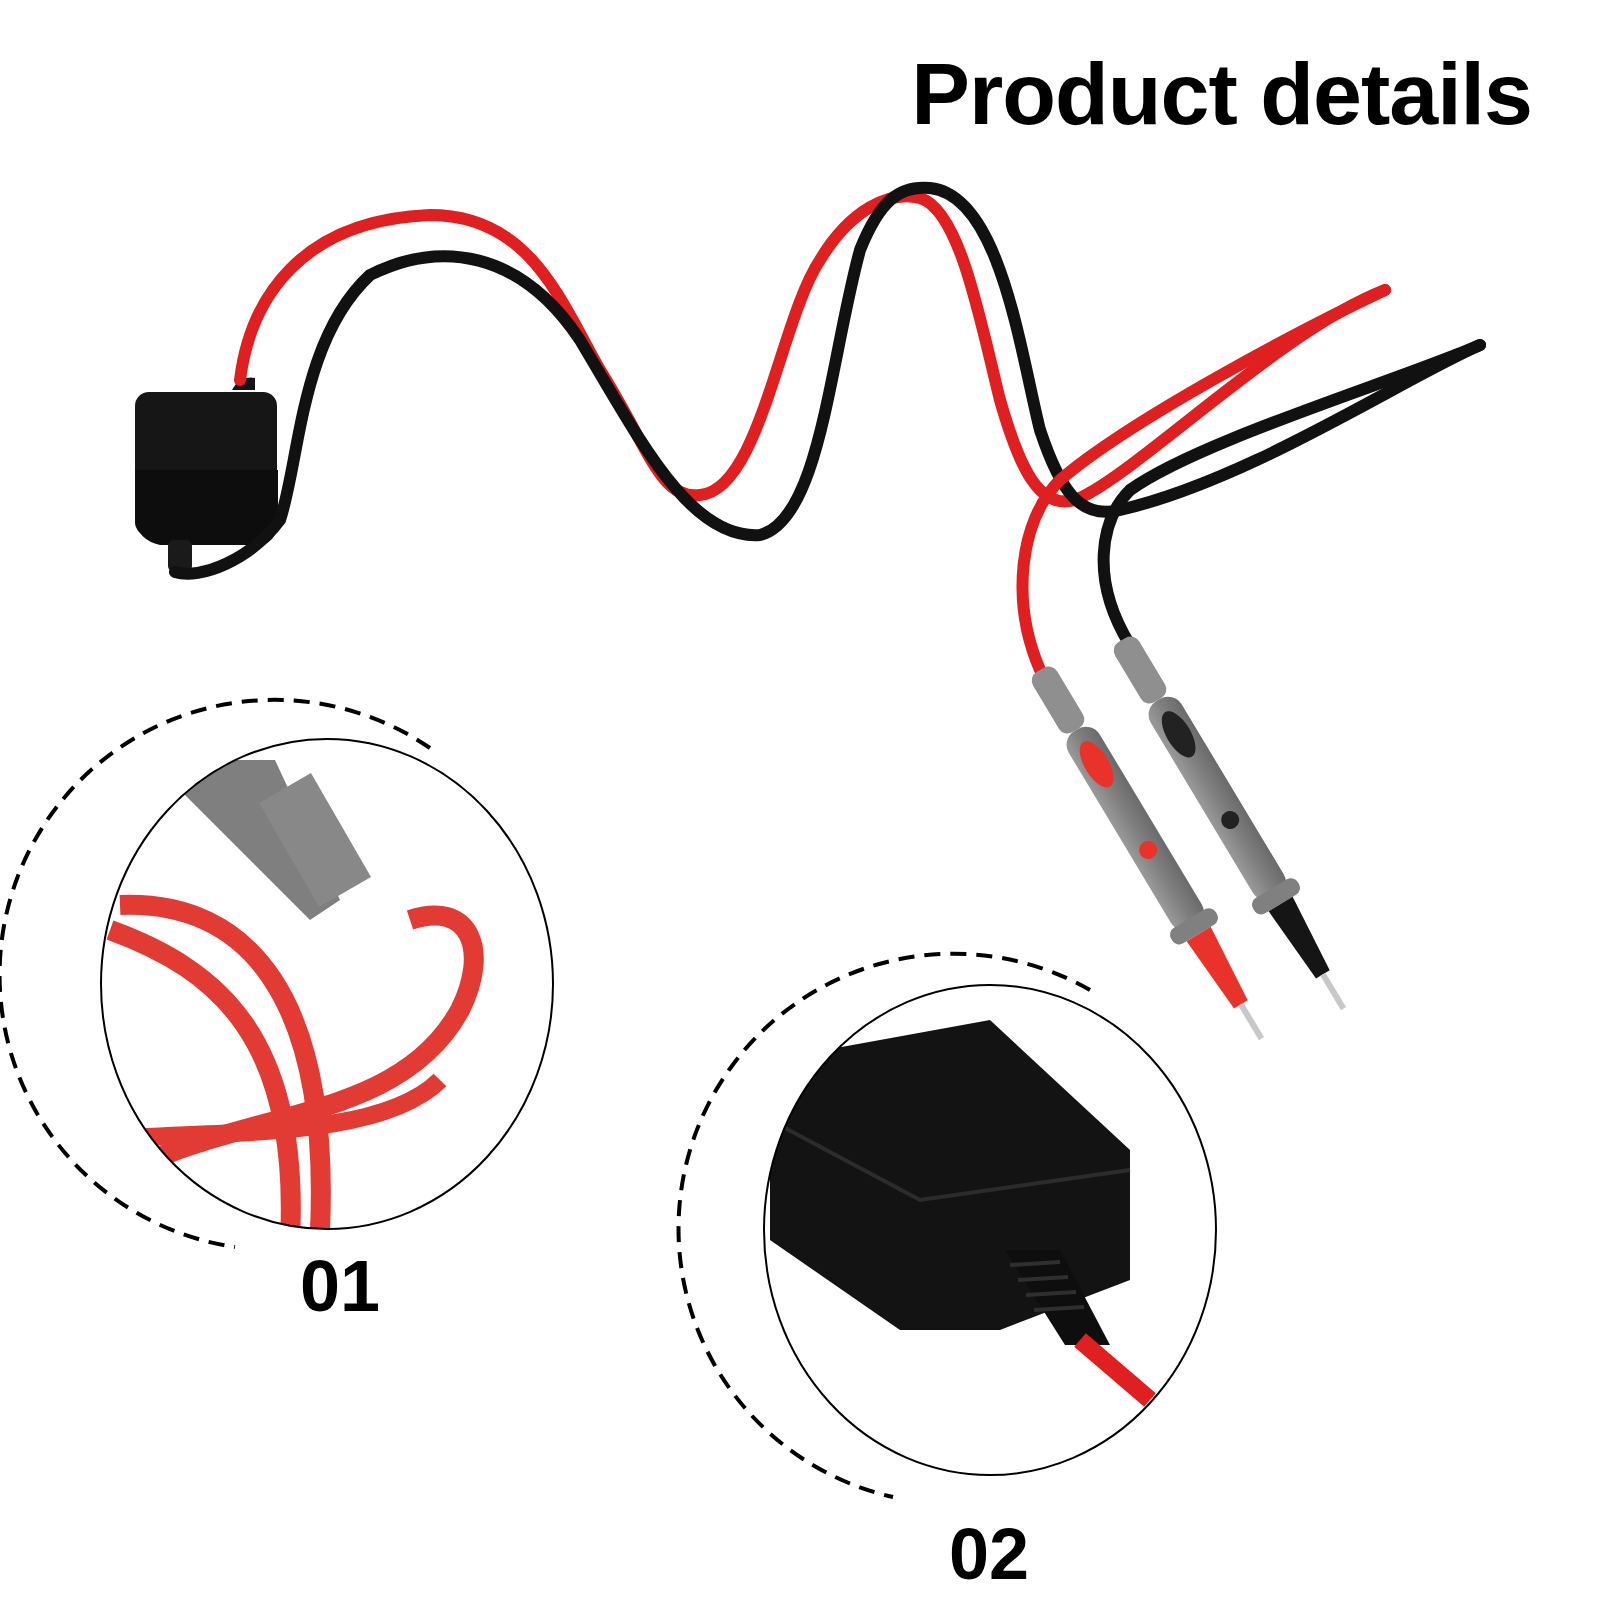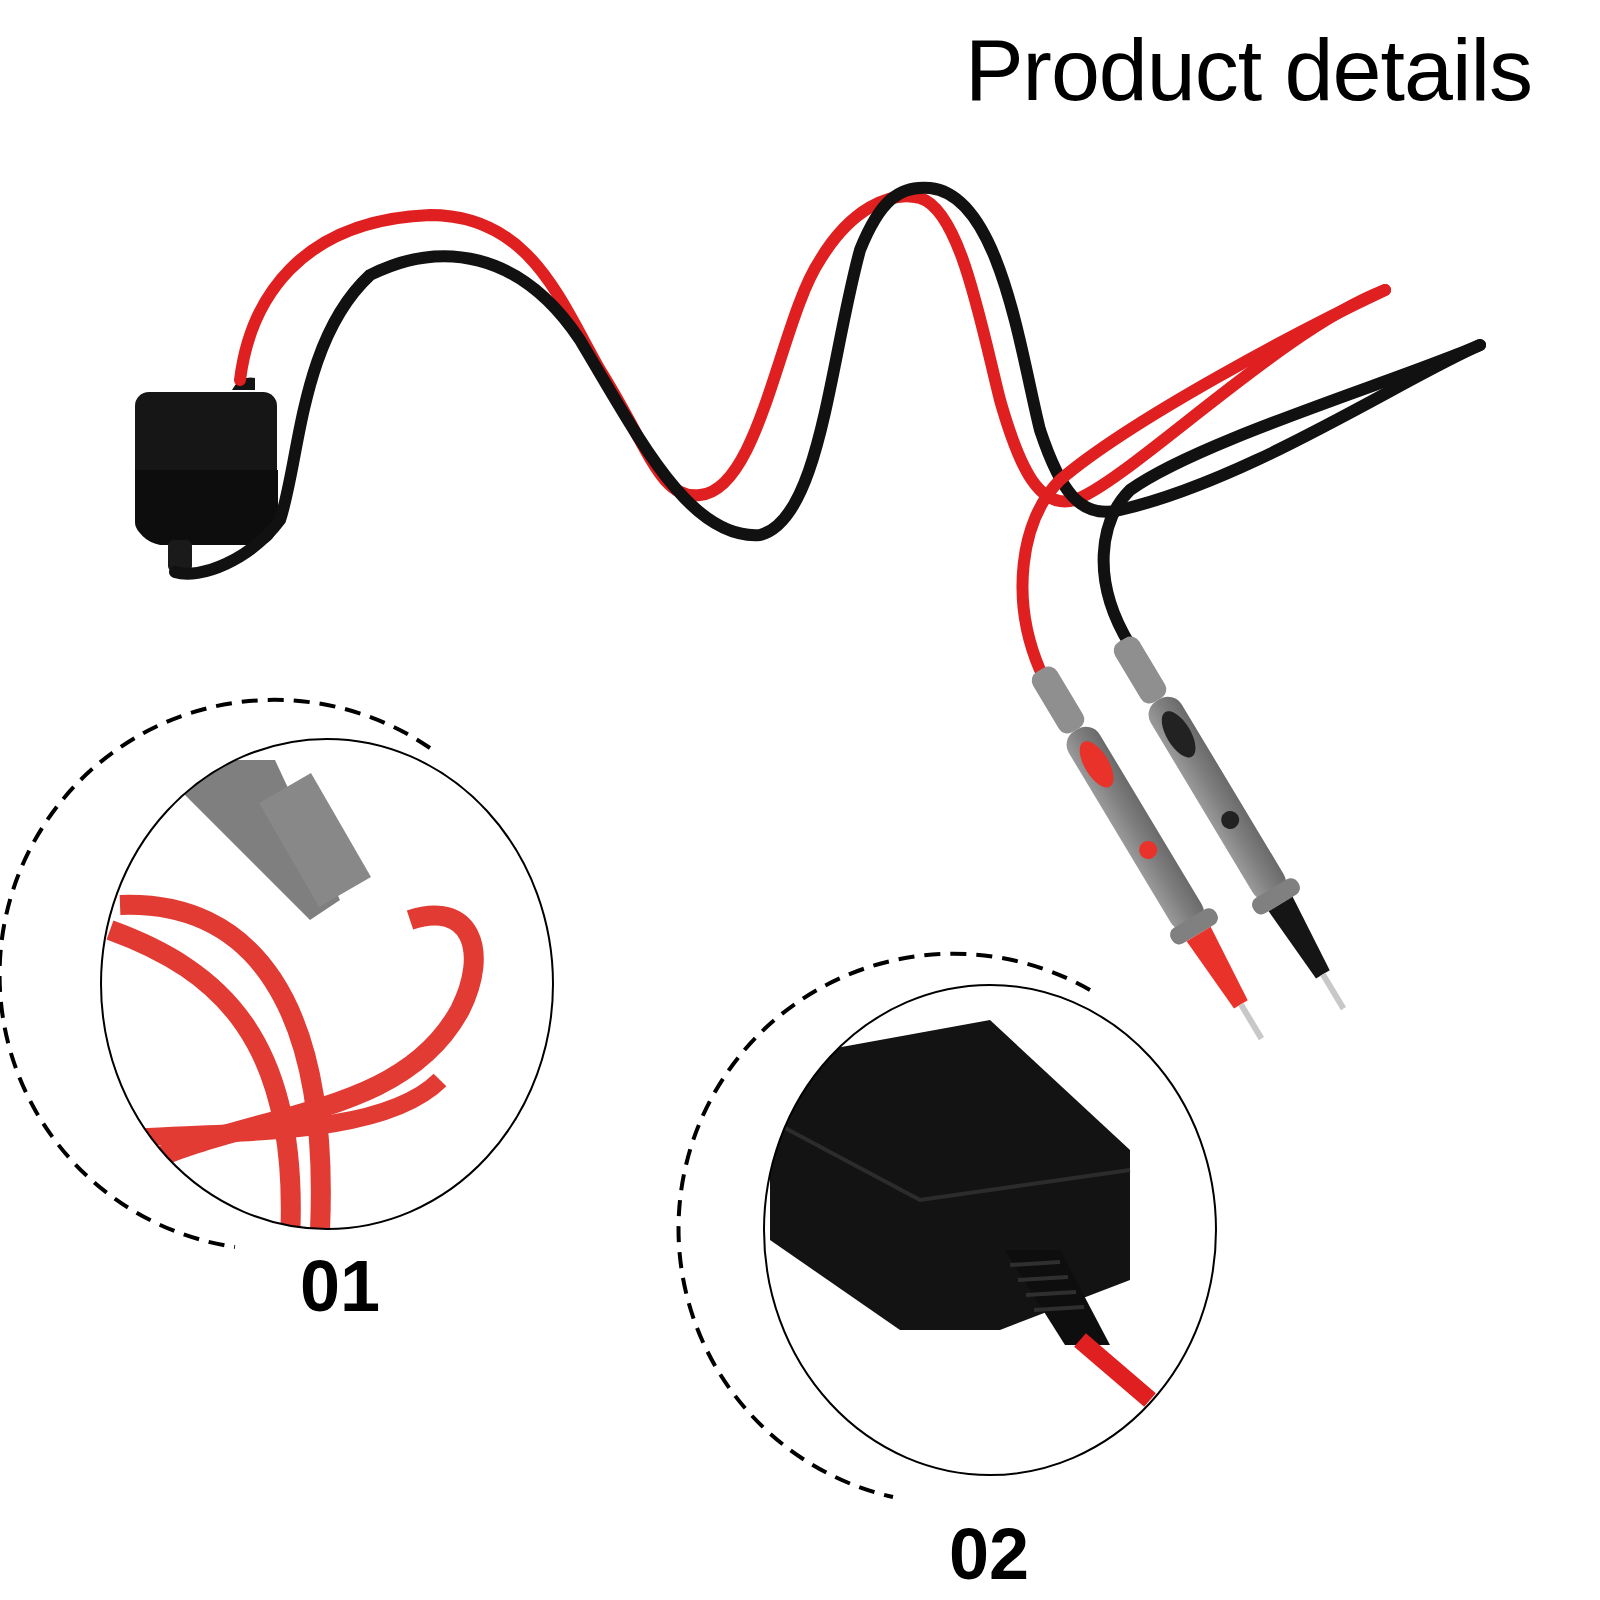--- a/index.html
+++ b/index.html
@@ -9,24 +9,24 @@
     }
     body {
       width: 1600px;
       height: 1600px;
       position: relative;
       overflow: hidden;
       font-family: "Liberation Sans", sans-serif;
     }
     .page-title {
       position: absolute;
-      top: 26px;
+      top: 50px;
       right: 68px;
       font-size: 88px;
-      font-weight: 400;
+      font-weight: 700;
       color: #000000;
       letter-spacing: -1px;
       line-height: 1;
       white-space: nowrap;
     }
     .product-photo {
       position: absolute;
       left: 0;
       top: 0;
       width: 1600px;

